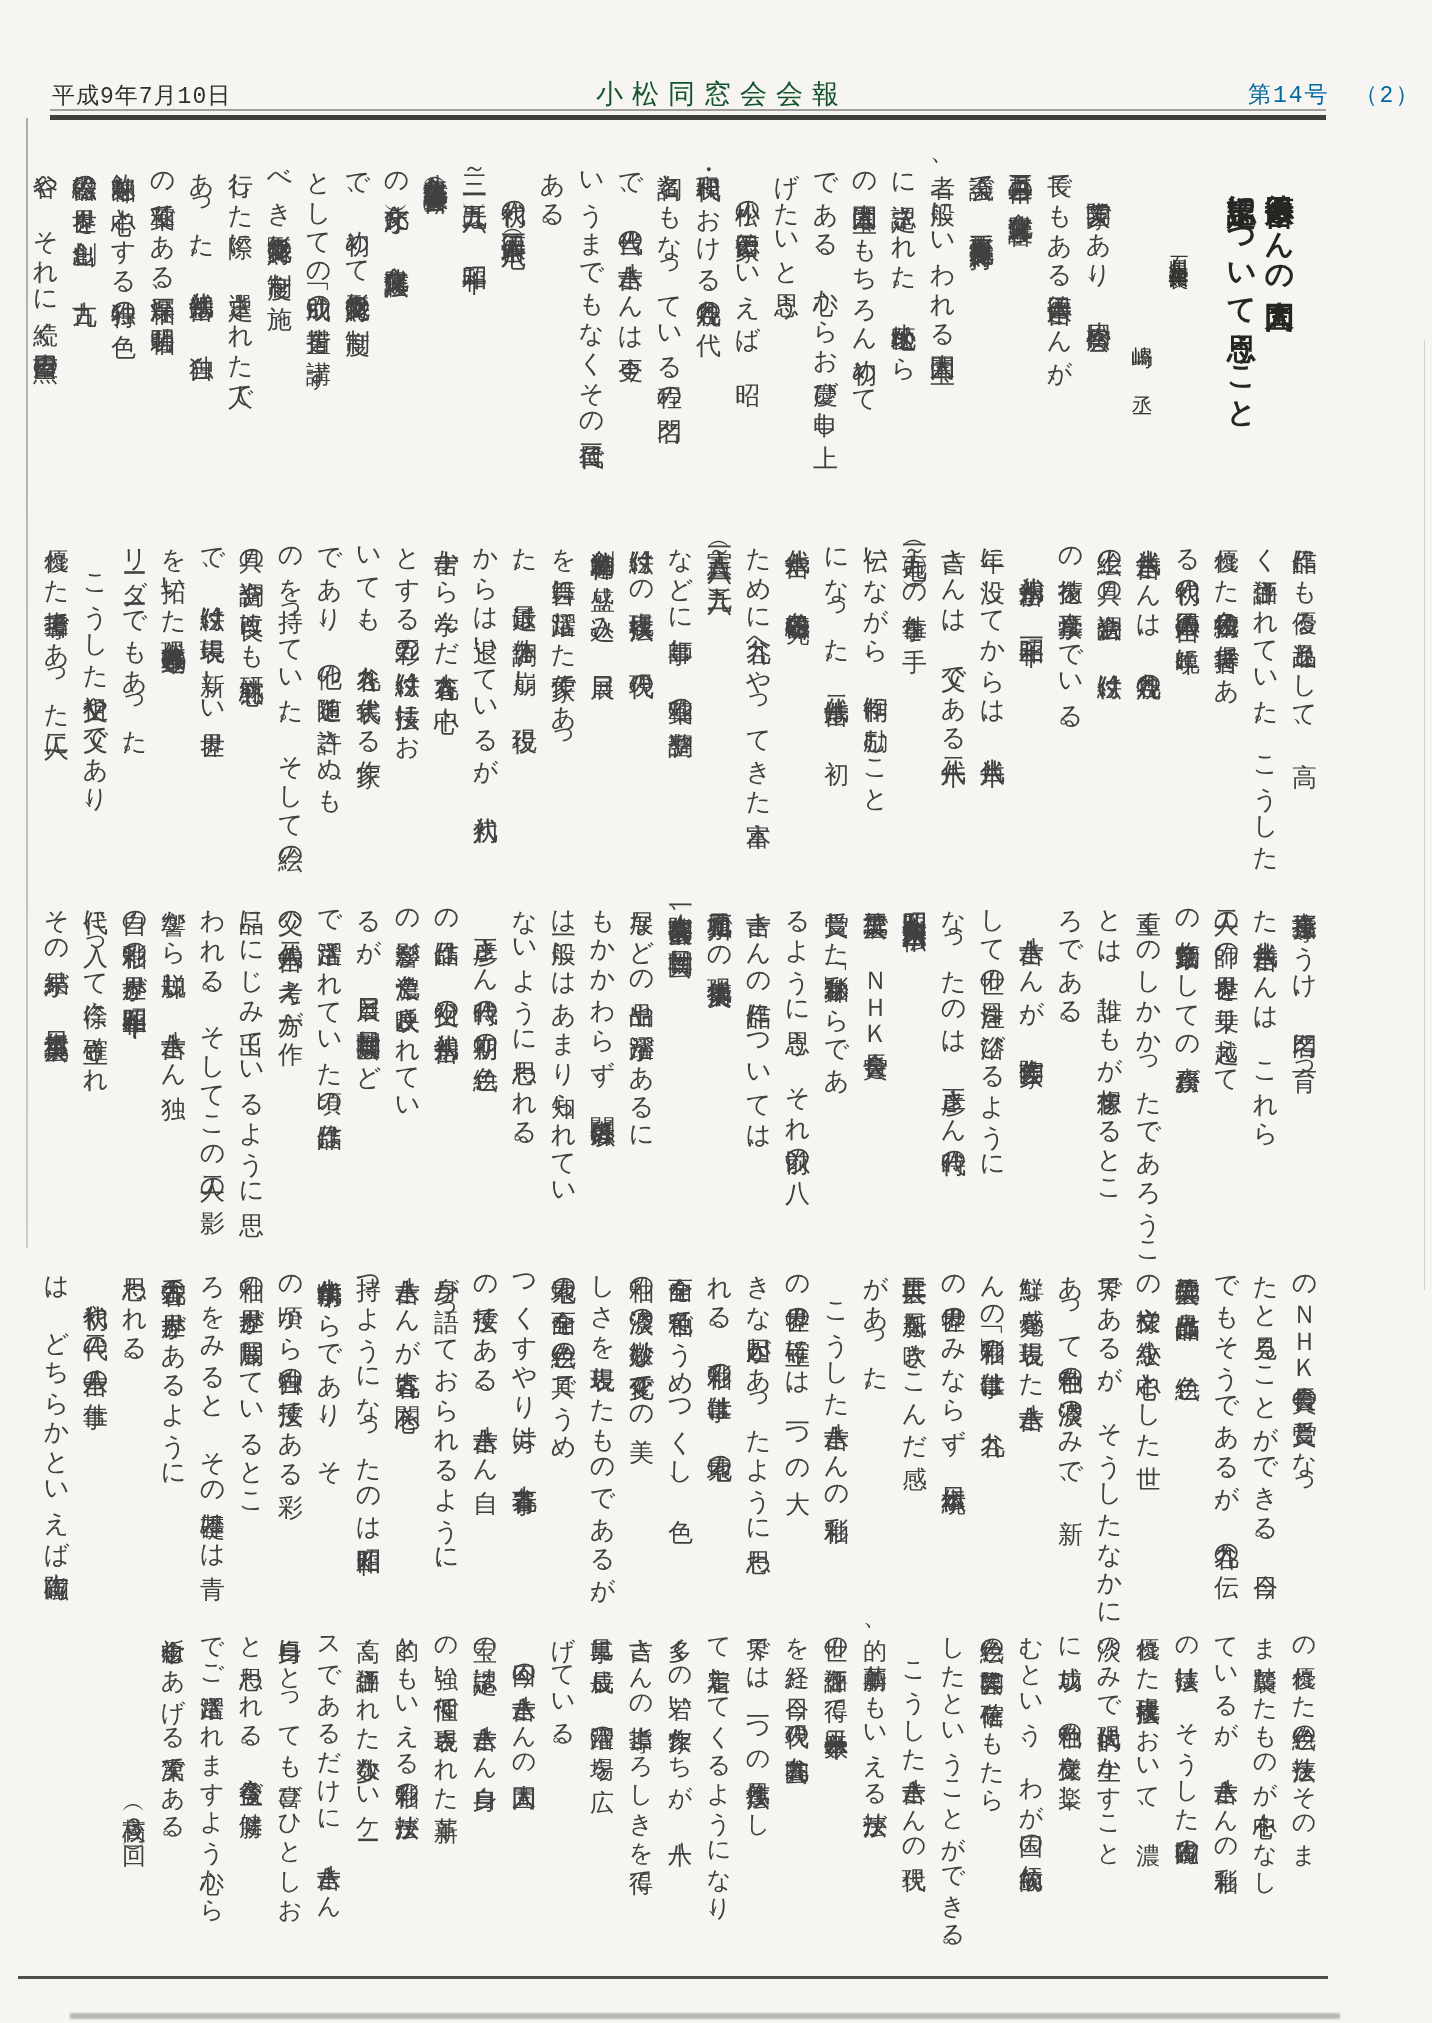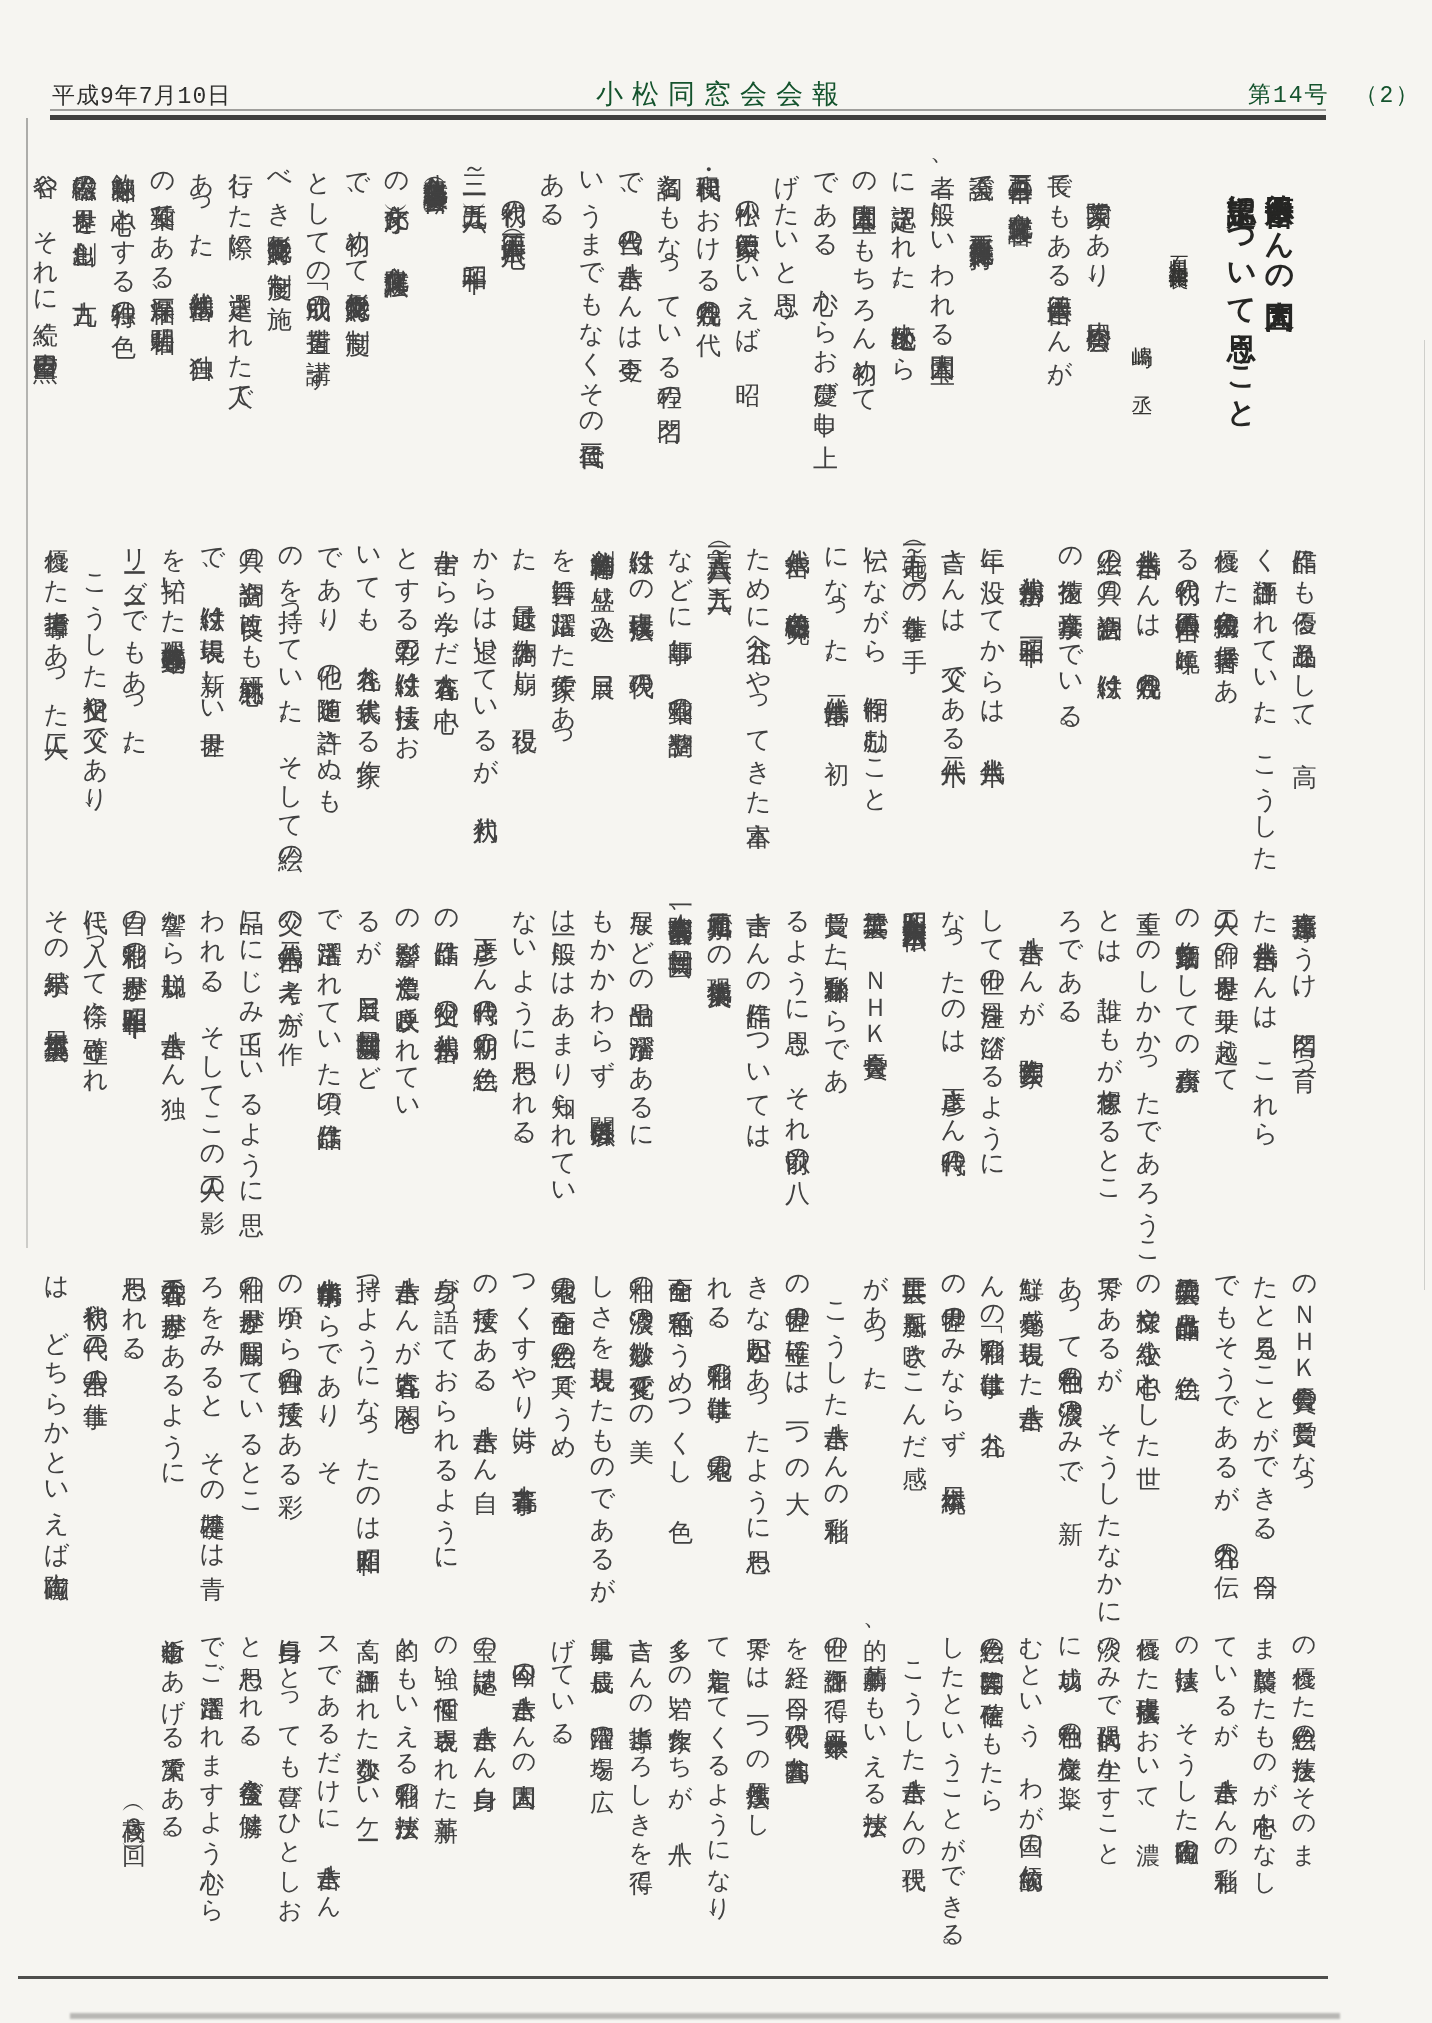--- a/index.html
+++ b/index.html
@@ -8,21 +8,21 @@
     position:relative;
     width:1432px;height:2023px;
     background:#f6f5f1;
     font-family:Liberation Mono, monospace;
     color:#414141;
     overflow:hidden;
   }
   
   .hdr-date{position:absolute;left:52px;top:80px;font-size:23px;letter-spacing:1px;color:#2e2e2c;}
   .hdr-pub{position:absolute;left:596px;top:76px;font-size:27px;letter-spacing:9px;color:#14532d;}
-  .hdr-issue{position:absolute;left:1248px;top:79px;font-size:23px;letter-spacing:2px;color:#14532d;}
+  .hdr-issue{position:absolute;left:1248px;top:79px;font-size:23px;letter-spacing:2px;color:#0369a1;}
   .rule-thin{position:absolute;left:50px;top:109px;width:1276px;height:2px;background:#a09f9c;}
   .rule-thick{position:absolute;left:50px;top:115px;width:1276px;height:5px;background:#403f3d;}
   
   .title-block{
     position:absolute;top:172px;left:1192px;width:104px;height:350px;
     writing-mode:vertical-rl;text-orientation:upright;
   }
   .title-col{
     white-space:pre;font-size:29px;font-weight:bold;color:#262624;
     letter-spacing:1px;line-height:38px;

